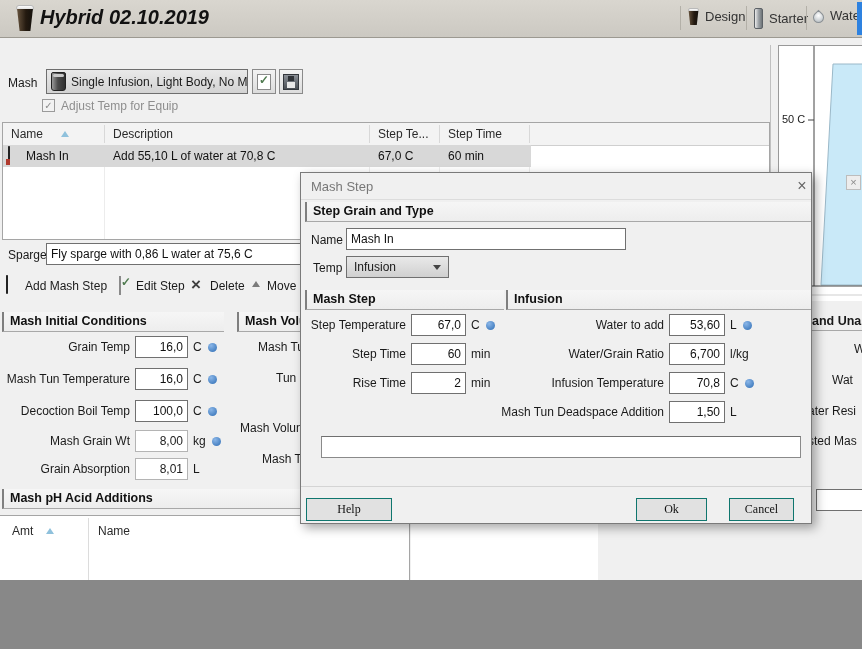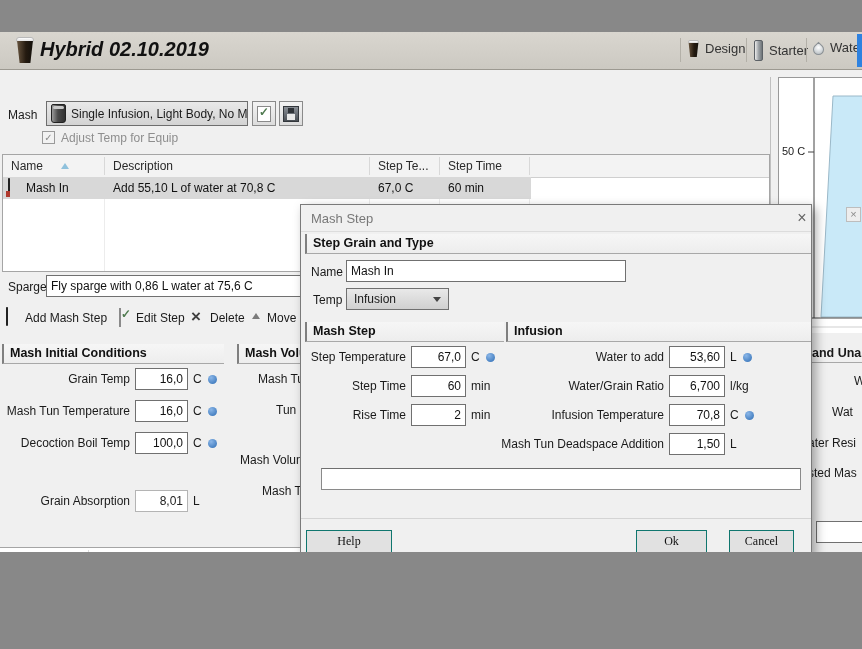--- a/index.html
+++ b/index.html
@@ -1,17 +1,17 @@
 <!DOCTYPE html>
 <html><head>
 <meta charset="utf-8">
 <style>
   html,body{margin:0;padding:0;background:#888;}
-  .screen{position:relative;width:862px;height:520px;background:#f0f0f0;overflow:hidden;
-          font-family:"Liberation Sans",sans-serif;color:#1a1a1a;margin-top:32px;}
+  .screen{position:relative;width:862px;height:580px;background:#f0f0f0;overflow:hidden;
+          font-family:"Liberation Sans",sans-serif;color:#1a1a1a;}
   .abs{position:absolute;}
   .nowrap{white-space:nowrap;}
   .lbl{font-size:12px;color:#1a1a1a;white-space:nowrap;}
   .gray{color:#8e8e8e;}
   
   .titlebar{left:0;top:0;width:862px;height:37px;background:linear-gradient(#d9d6cf,#ccc9c2);
             border-bottom:1px solid #9c9991;}
   .apptitle{font-size:20px;font-weight:bold;font-style:italic;color:#111;}
   .navitem{display:flex;align-items:center;gap:6px;font-size:13px;color:#333;}
   .vsep{width:1px;background:#b3b0a8;}
@@ -217,20 +217,26 @@
     <input class="fin" style="width: 53px;" value="16,0">
     <span class="funit">C</span>
     <span class="dot"></span>
   </div>
   <div class="abs frow" style="left:2px;top:400px;">
     <span class="flabel" style="width:128px;">Decoction Boil Temp</span>
     <input class="fin" style="width: 53px;" value="100,0">
     <span class="funit">C</span>
     <span class="dot"></span>
   </div>
+  <div class="abs frow" style="left:2px;top:430px;">
+    <span class="flabel" style="width:128px;">Mash Grain Wt</span>
+    <input class="fin dis" style="width: 53px;" value="8,00">
+    <span class="funit">kg</span>
+    <span class="dot"></span>
+  </div>
   <div class="abs frow" style="left:2px;top:458px;">
     <span class="flabel" style="width:128px;">Grain Absorption</span>
     <input class="fin dis" style="width: 53px;" value="8,01">
     <span class="funit">L</span>
   </div>
 
   
   <div class="abs sechdr" style="left:237px;top:312px;width:110px;">Mash Volu</div>
   <span class="abs lbl" style="left:258px;top:340px;">Mash Tu</span>
   <span class="abs lbl" style="left:276px;top:371px;">Tun</span>
@@ -240,20 +246,21 @@
   
   <span class="abs nowrap" style="left:812px;top:314px;font-size:12.5px;font-weight:bold;">and Una</span>
   <div class="abs" style="left:806px;top:330px;width:56px;height:1px;background:#a8a8a8;"></div>
   <span class="abs lbl" style="left:854px;top:342px;">W</span>
   <span class="abs lbl" style="left:832px;top:373px;">Wat</span>
   <span class="abs lbl" style="left:808px;top:404px;">ater Resi</span>
   <span class="abs lbl" style="left:808px;top:434px;">sted Mas</span>
   <input class="abs fin" style="left: 816px; top: 489px; width: 50px;">
 
   
+  <div class="abs sechdr" style="left:2px;top:489px;width:406px;">Mash pH Acid Additions</div>
   <div class="abs" style="left:0;top:515px;width:410px;height:134px;background:#fff;border-top:1px solid #a5a5a5;
        border-right:1px solid #a5a5a5;box-sizing:border-box;">
     <span class="abs thead-text" style="left:12px;top:8px;">Amt</span>
     <span class="abs tri-up" style="left:46px;top:12px;"></span>
     <span class="abs thead-text" style="left:98px;top:8px;">Name</span>
     <span class="abs" style="left:88px;top:2px;width:1px;height:130px;background:#dcdcdc;"></span>
   </div>
   <div class="abs" style="left:411px;top:515px;width:187px;height:134px;background:#fff;"></div>
 
   

